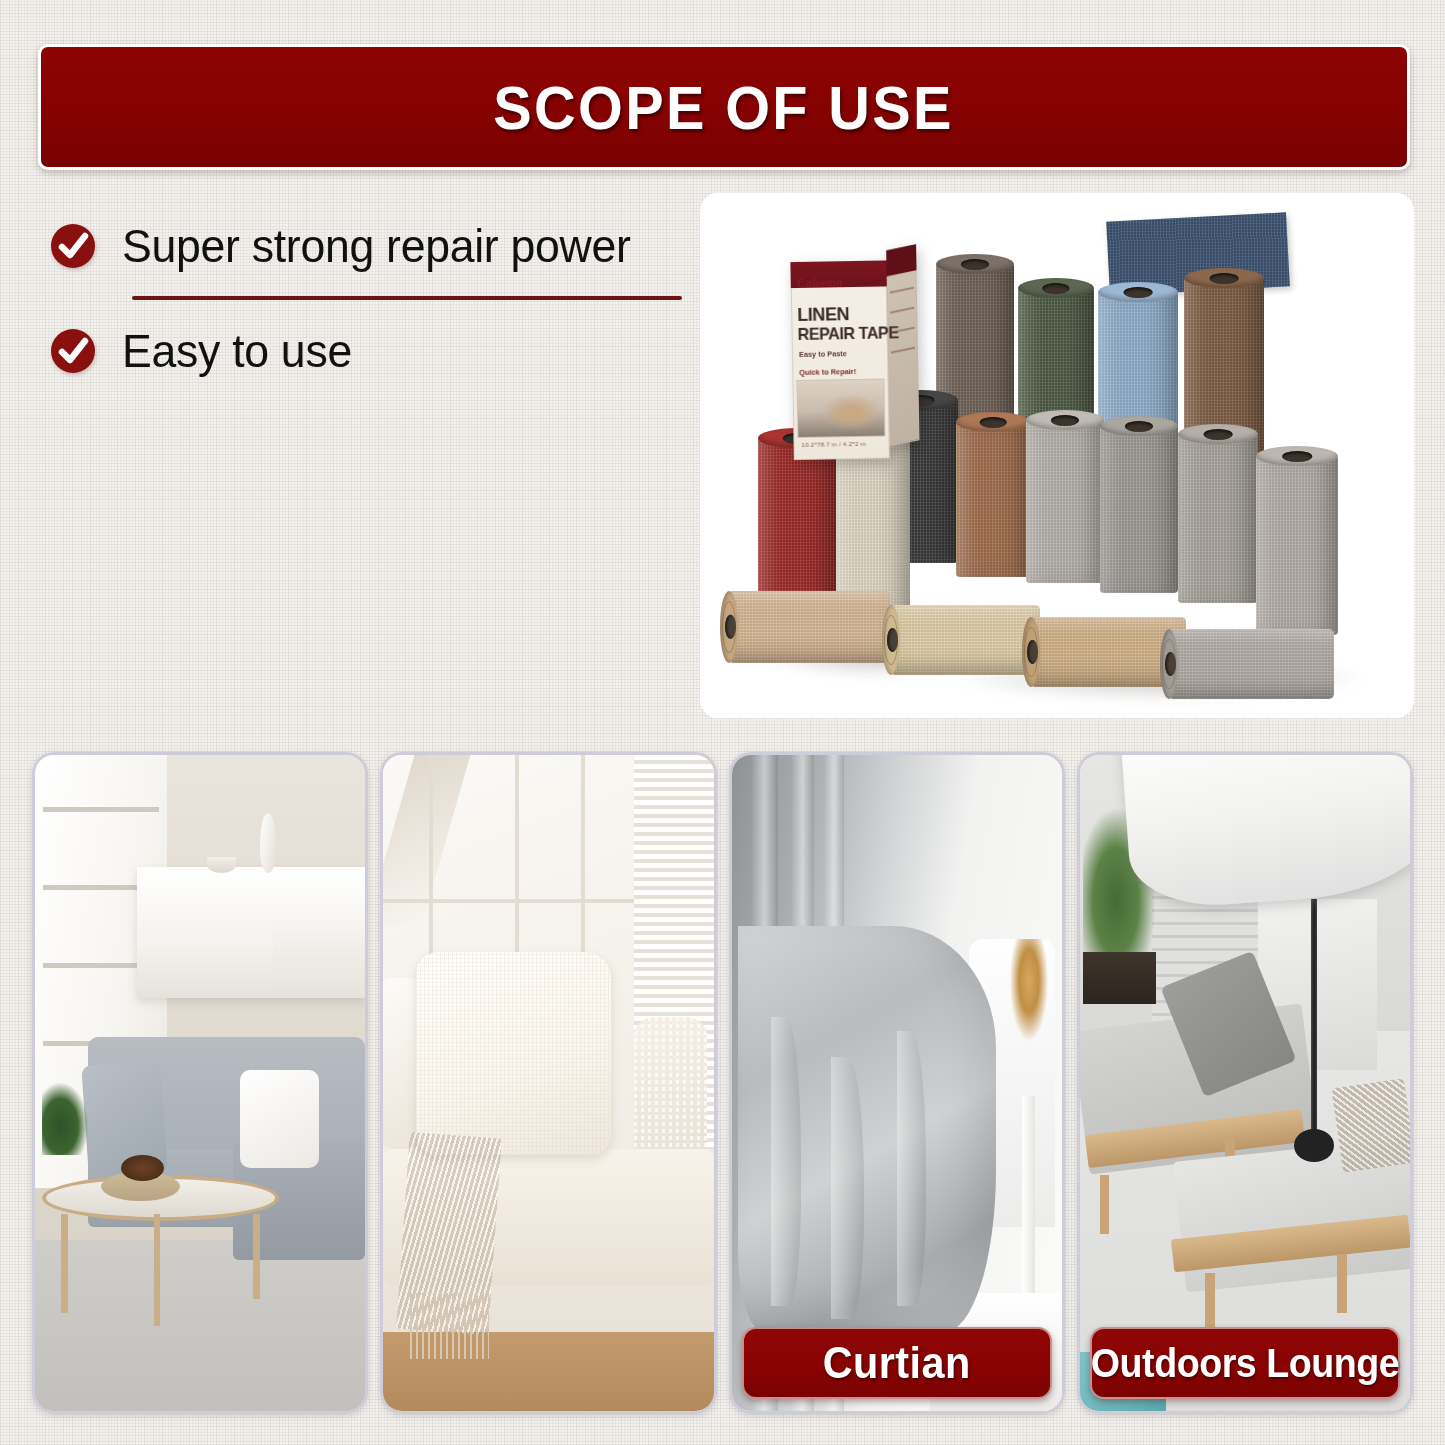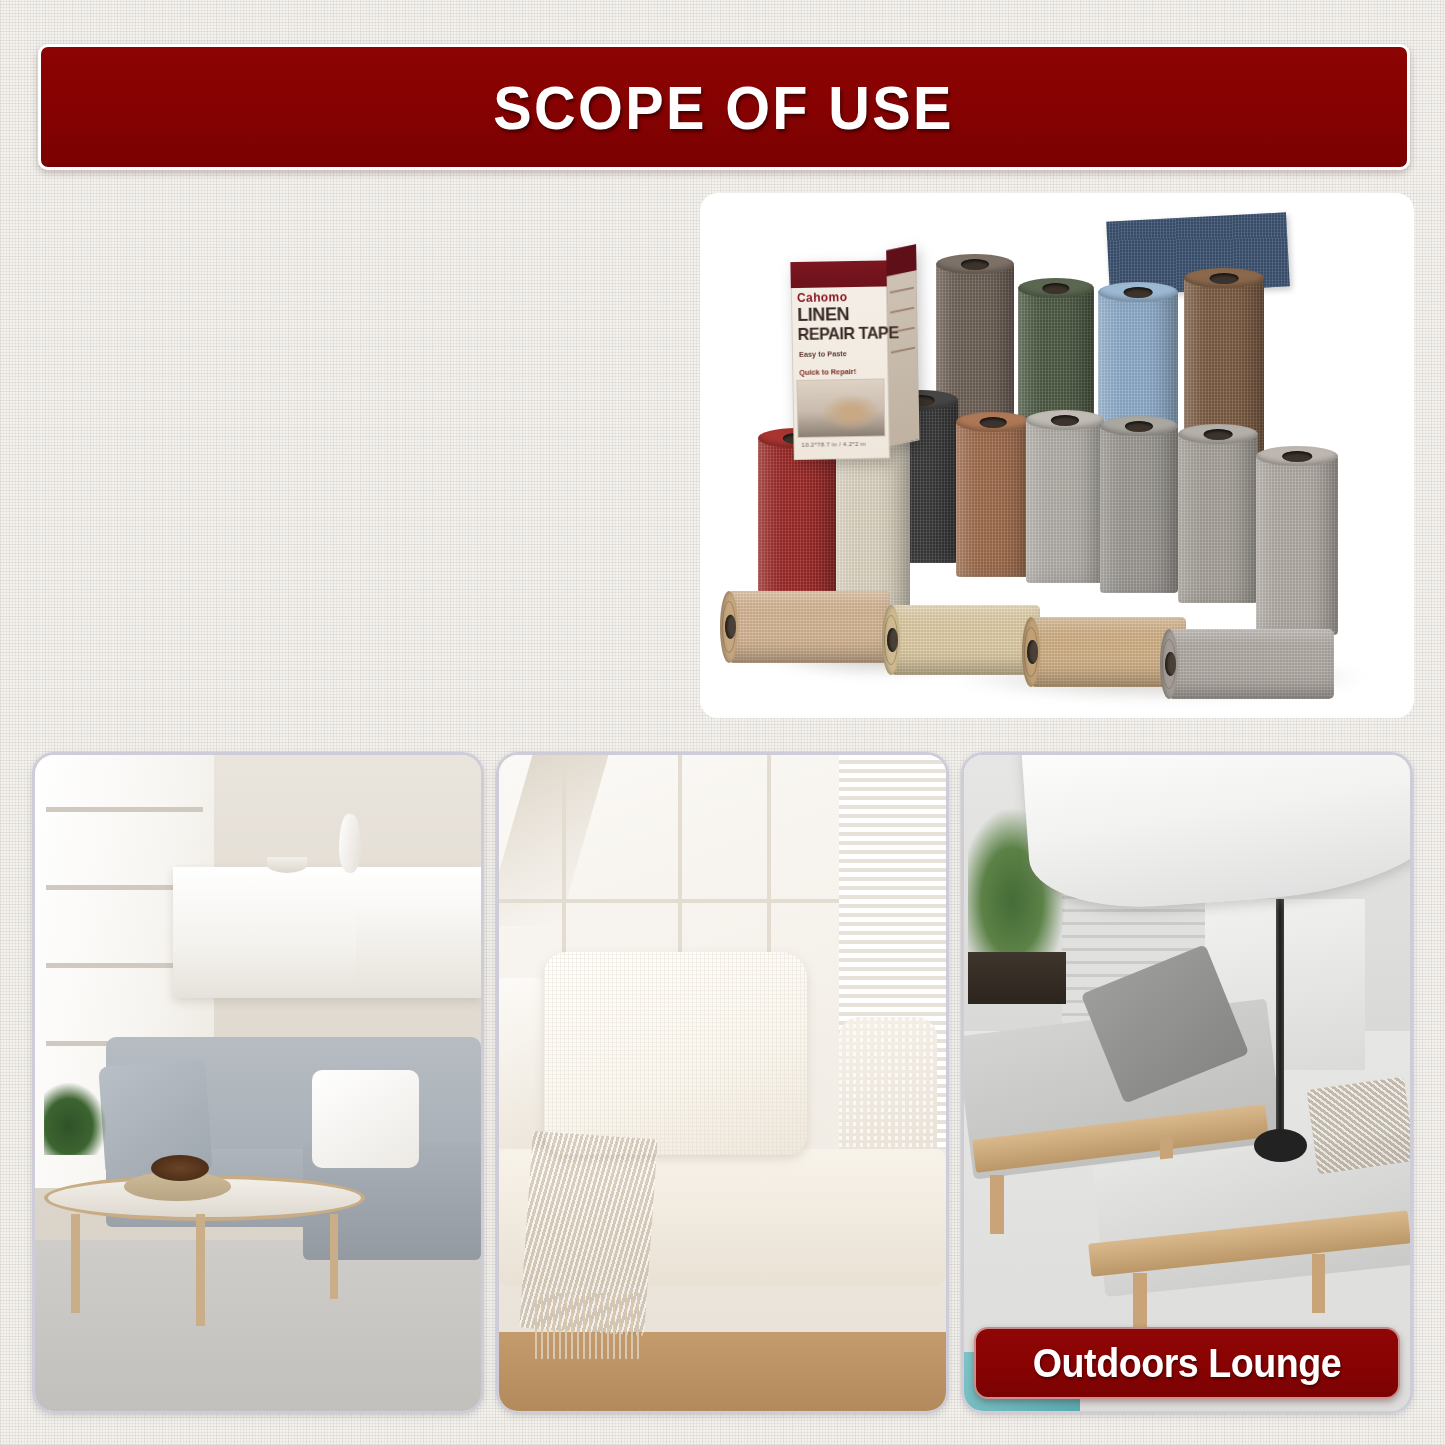--- a/index.html
+++ b/index.html
@@ -226,23 +226,24 @@
     background: linear-gradient(180deg, #7c1620 0%, #6d121b 100%);
   }
   .box-sideband {
     position: absolute; left: 96px; top: 0px;
     width: 30px; height: 26px;
     background: #5e0f17;
     transform: skewY(-11deg);
     transform-origin: left top;
   }
   .box-brand {
-    position: absolute; left: 6px; top: 39px;
+    position: absolute; left: 6px; top: 24px;
     font-size: 12px; font-weight: bold; color: #8b1a22;
     letter-spacing: 0.4px;
+    font-family: Liberation Serif, serif;
   }
   .box-line1, .box-line2 {
     position: absolute; left: 6px;
     font-family: "Liberation Sans Narrow", "Liberation Sans", sans-serif;
     font-weight: bold; color: #3a2a26;
     font-size: 19px; letter-spacing: -0.5px;
     transform: scaleX(0.95); transform-origin: left center;
   }
   .box-line1 { top: 52px; }
   .box-line2 { top: 73px; font-size: 17px; }
@@ -463,24 +464,44 @@
 <body>
 
 <div class="page">
 
   <div class="banner">
     <div class="banner-title">SCOPE OF USE</div>
   </div>
 
   <div class="features">
 
-
-
-
-
+    <div class="feature-row">
+      <div class="check-icon">
+        <svg viewBox="0 0 46 46">
+            <circle cx="23" cy="23" r="22" fill="#8a1010"></circle>
+            <path d="M12 24 L20 32 L35 13" stroke="#ffffff" stroke-width="6.5" fill="none" stroke-linecap="round" stroke-linejoin="round"></path>
+          </svg>
+      </div>
+      <div class="feature-text">Super strong repair power</div>
+      <div class="feature-divider"></div>
+    </div>
+
+
+
+
+    <div class="feature-row">
+      <div class="check-icon">
+        <svg viewBox="0 0 46 46">
+            <circle cx="23" cy="23" r="22" fill="#8a1010"></circle>
+            <path d="M12 24 L20 32 L35 13" stroke="#ffffff" stroke-width="6.5" fill="none" stroke-linecap="round" stroke-linejoin="round"></path>
+          </svg>
+      </div>
+      <div class="feature-text">Easy to use</div>
+
+    </div>
 
   </div>
 
   <div class="product-panel">
     <div class="product-stage">
 
       <div class="ground-shadow" style="left:60px; top:440px; width:240px; height:46px;"></div>
       <div class="ground-shadow" style="left:250px; top:460px; width:420px; height:50px;"></div>
 
       <div class="swatch" style="left:408px; top:24px; width:180px; height:74px; background-color:#3d5473;"></div>
@@ -654,20 +675,40 @@
           <div class="pl-armL"></div>
           <div class="pl-armR"></div>
           <div class="pl-seat"></div>
           <div class="pl-pillow"></div>
           <div class="pl-throw"></div>
           <div class="pl-fringe"></div>
         </div>
       </div>
     </div>
 
+    <div class="card">
+      <div class="card-photo">
+        <div class="ph-curtain">
+          <div class="cu-fold" style="left:6%;  width:8%;"></div>
+          <div class="cu-fold" style="left:18%; width:7%;"></div>
+          <div class="cu-fold" style="left:28%; width:6%;"></div>
+          <div class="cu-chair"></div>
+          <div class="cu-chairleg"></div>
+          <div class="cu-sill"></div>
+          <div class="cu-drape"></div>
+          <div class="cu-drapeFold" style="left:12%; top:40%; width:9%; height:44%; border-radius:0 50% 40% 0;"></div>
+          <div class="cu-drapeFold" style="left:30%; top:46%; width:10%; height:40%; border-radius:0 50% 40% 0;"></div>
+          <div class="cu-drapeFold" style="left:50%; top:42%; width:9%; height:42%; border-radius:0 50% 40% 0;"></div>
+          <div class="cu-flower"></div>
+        </div>
+      </div>
+      <div class="card-label">
+        <span>Curtian</span>
+      </div>
+    </div>
 
     <div class="card">
       <div class="card-photo">
         <div class="ph-out">
           <div class="ou-wall"></div>
           <div class="ou-steps"></div>
           <div class="ou-block"></div>
           <div class="ou-plant"></div>
           <div class="ou-soil"></div>
           <div class="ou-pool"></div>

